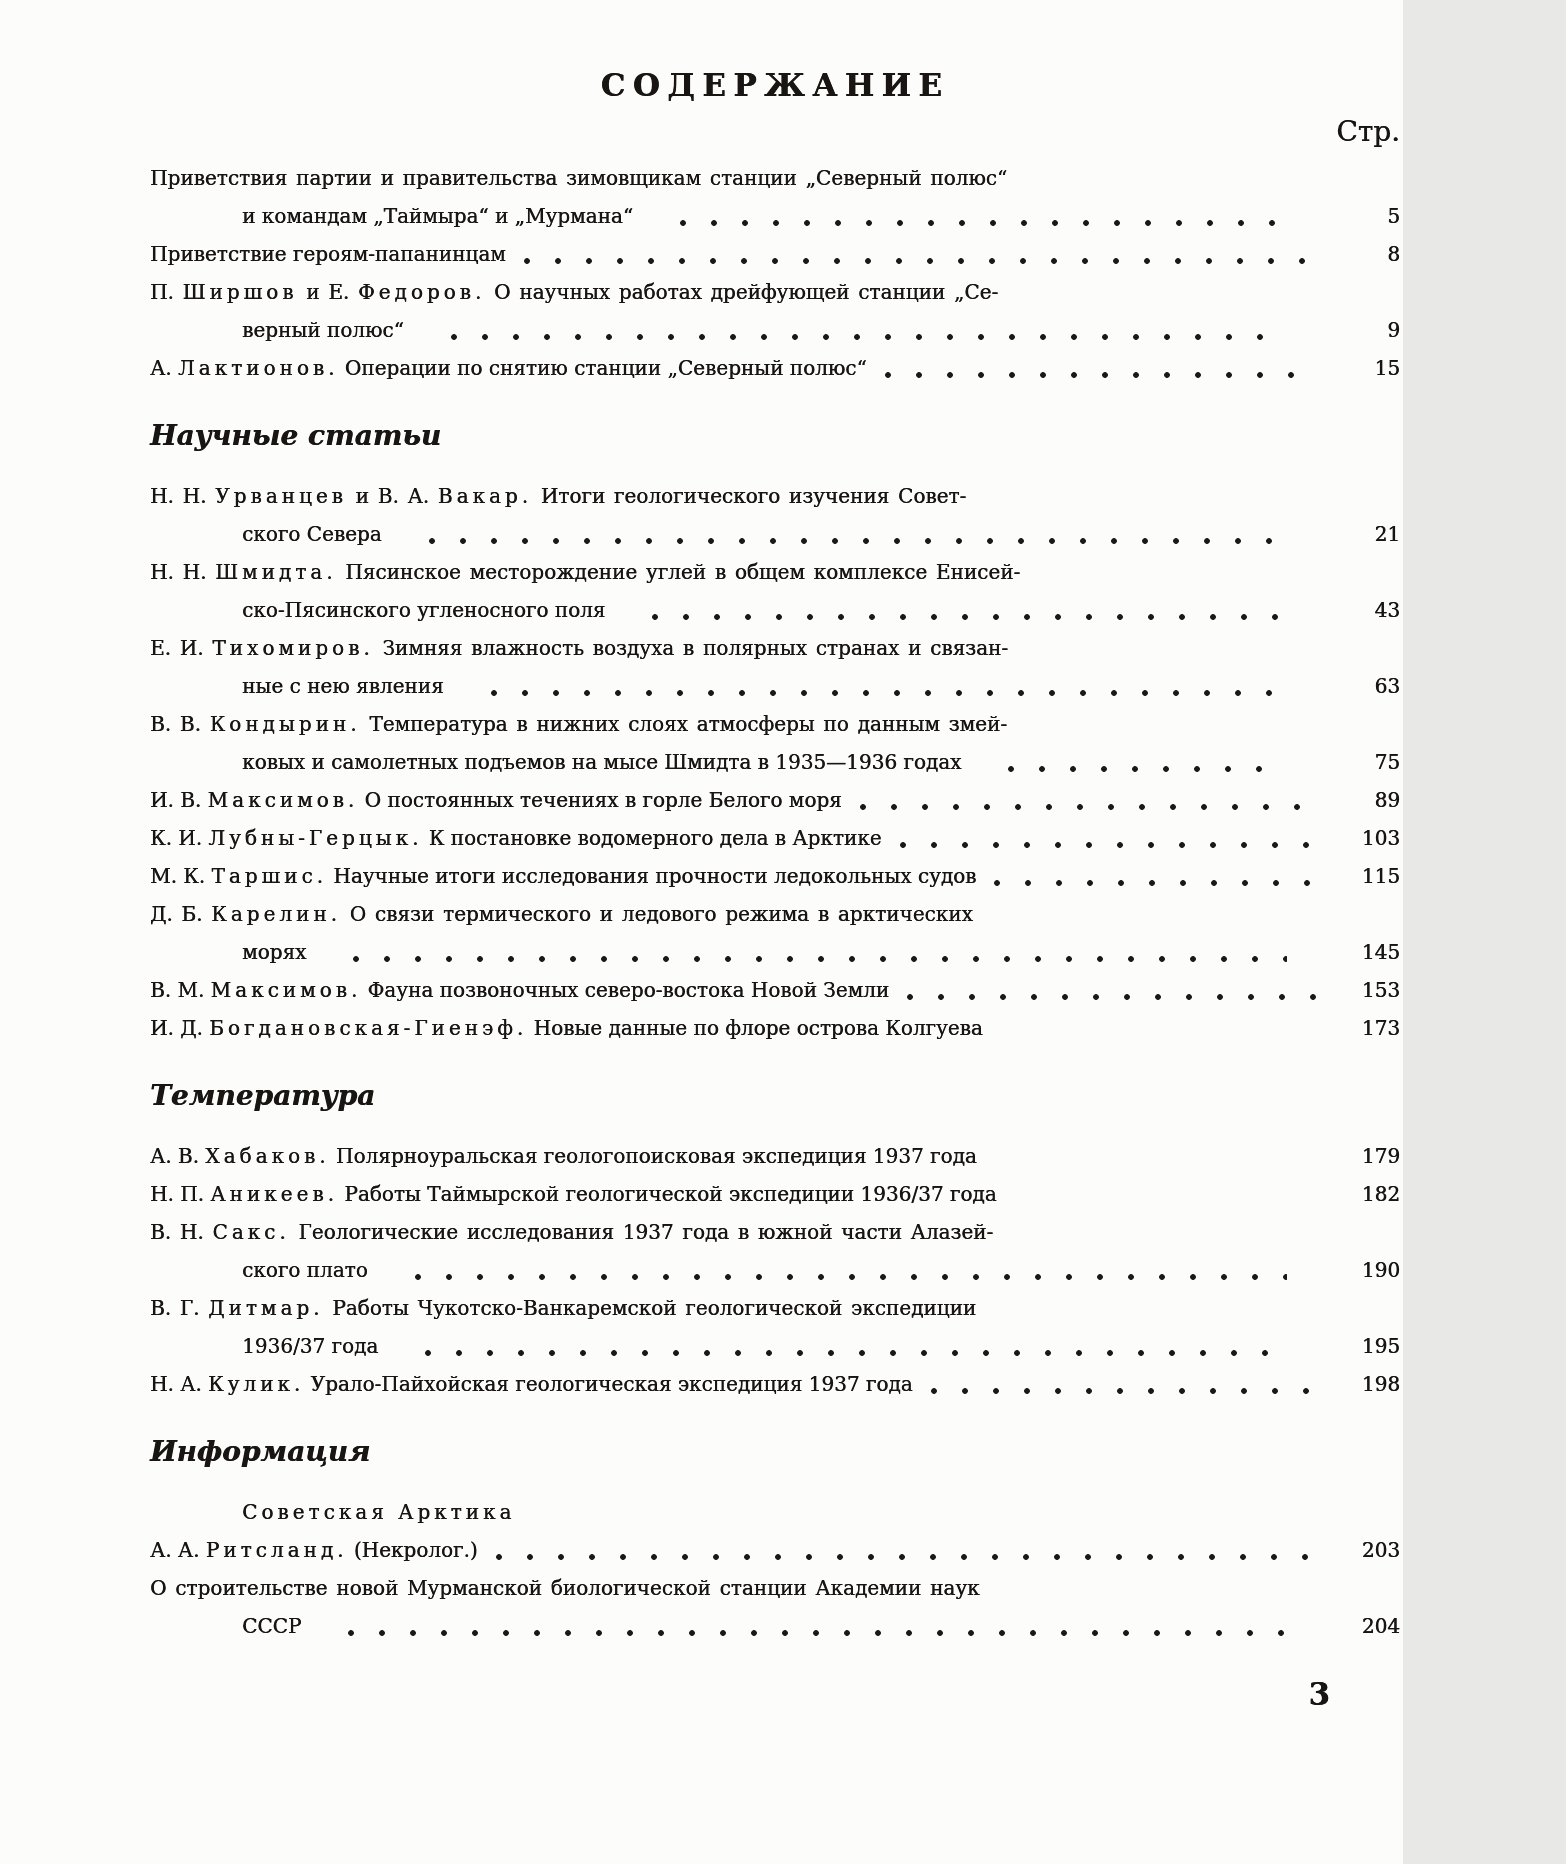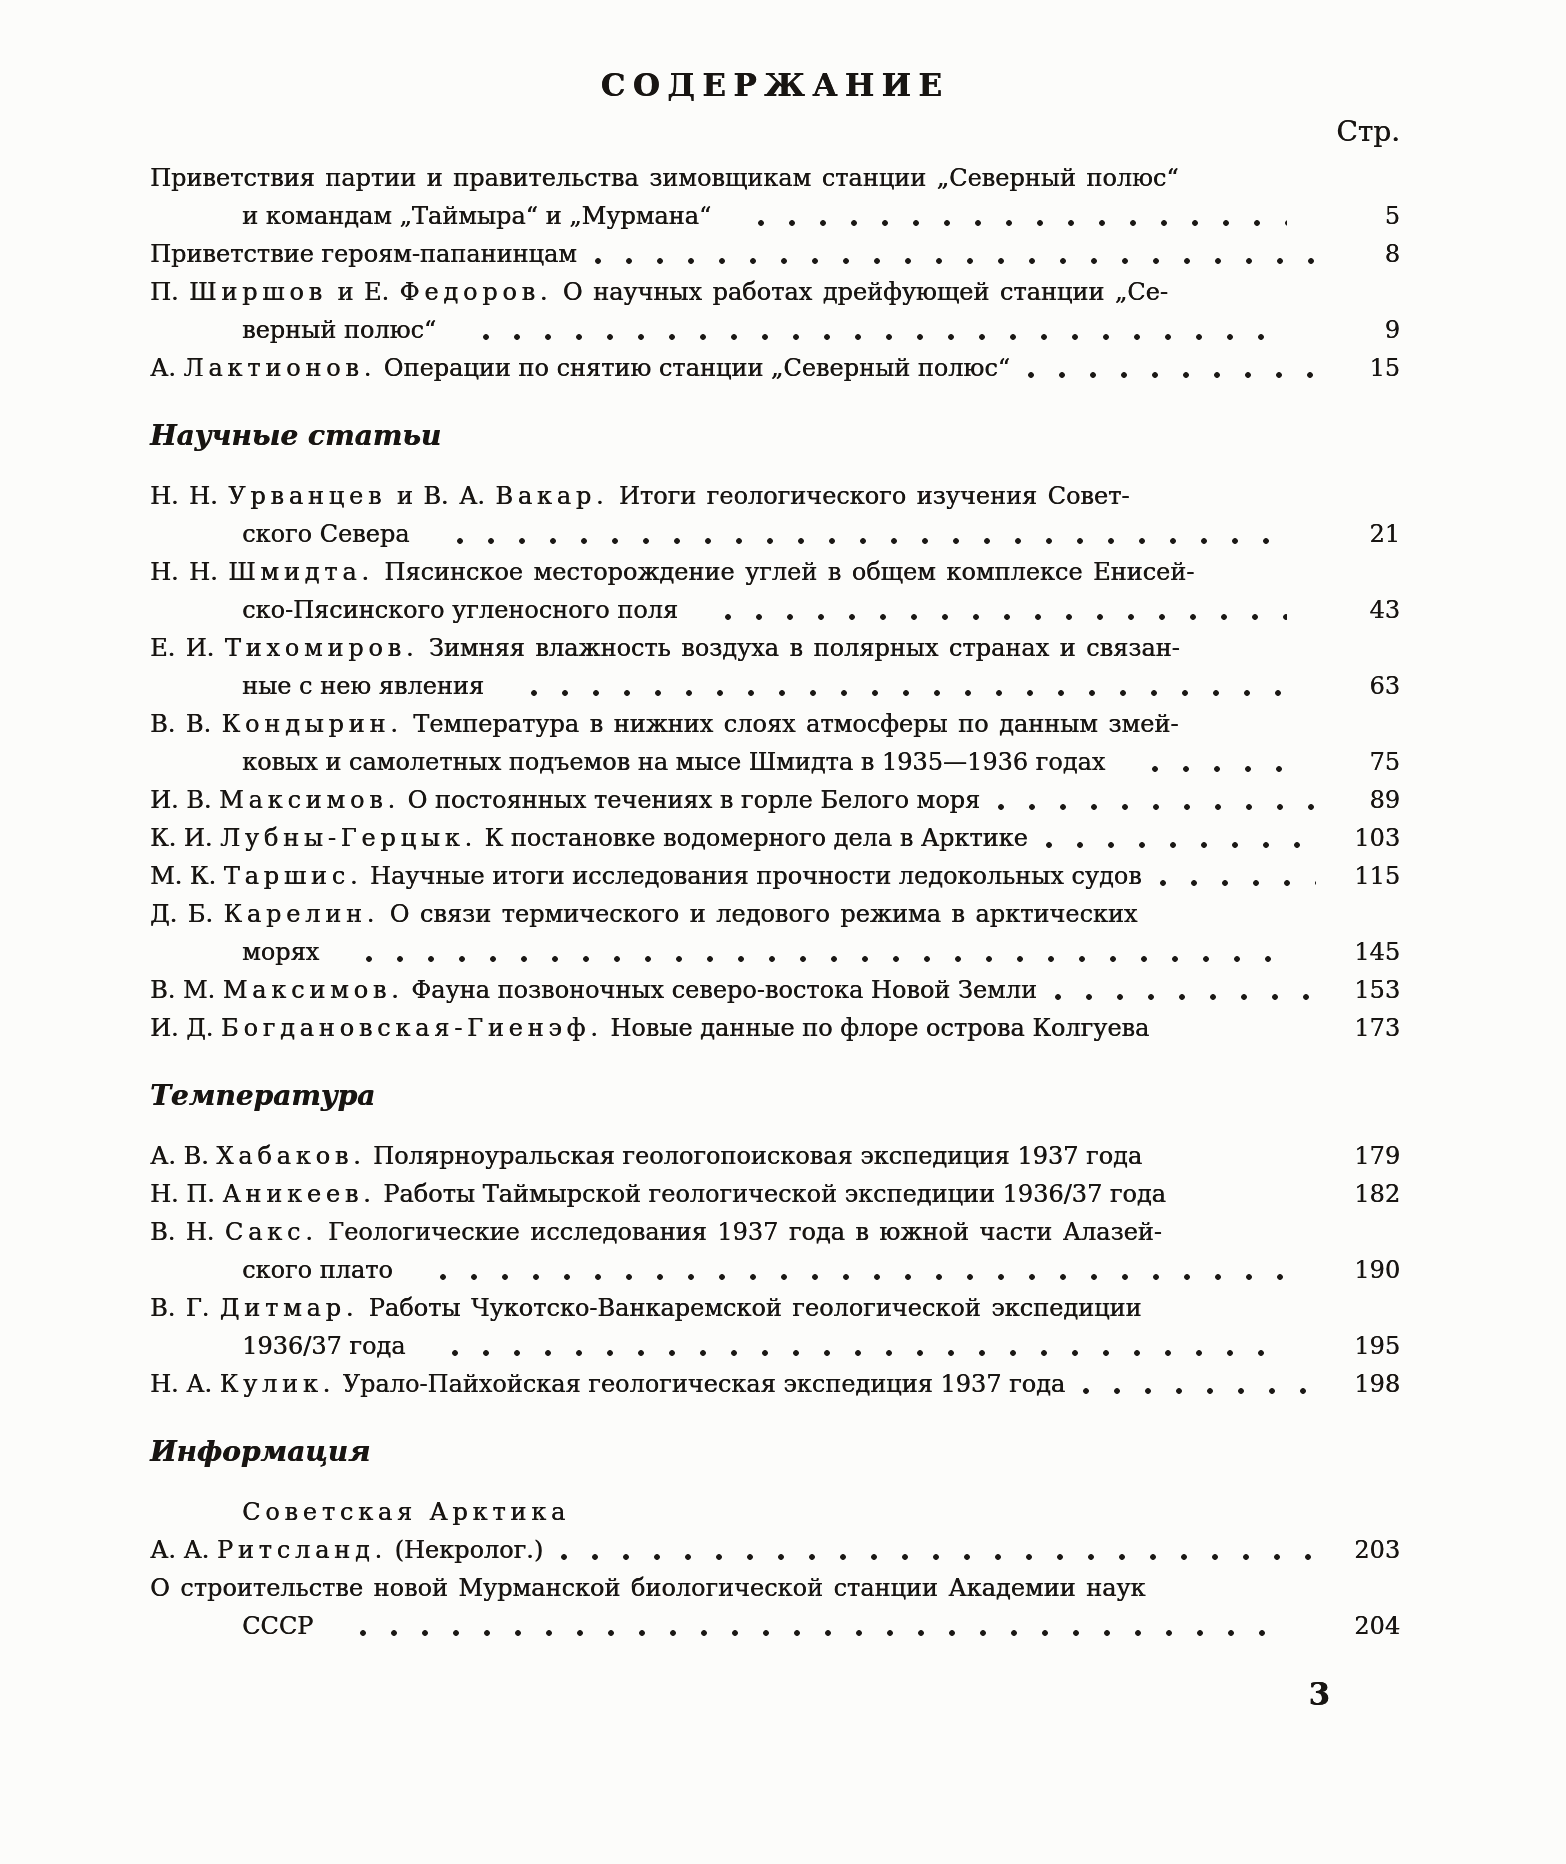--- a/index.html
+++ b/index.html
@@ -1,18 +1,18 @@
 <!DOCTYPE html>
 <html><head>
 <meta charset="utf-8">
 <style>
   html,body{margin:0;padding:0;background:#e8e8e6;}
   .page{
     position:relative;
-    width:1566px;height:1864px;
+    width:1403px;height:1864px;
     background:#fcfcfa;
     font-family:"DejaVu Serif", serif;
     color:#181512;
     overflow:hidden;
   }
   .content{
     position:absolute;left:150px;top:66px;width:1250px;
     text-shadow:.4px 0 0 currentColor;
   }
   .title{
@@ -23,21 +23,21 @@
     text-align:right;font-size:28px;line-height:34px;margin:0 0 10px 0;
   }
   .section-heading{
     font-style:italic;font-weight:700;font-size:28px;line-height:38px;
     text-align:left;padding-right:130px;
     margin:30px 0 22px 0;
   }
   .entry{margin:0;}
   .line{
     display:flex;align-items:flex-start;
-    font-size:24px;line-height:38px;
+    font-size:20px;line-height:38px;
   }
   .line .t{white-space:nowrap;}
   .line.wrap .t{word-spacing:.12em;}
   .line.indent{padding-left:92px;gap:29px;}
   .sp{letter-spacing:.2em;}
   .leader{
     flex:1 1 auto;min-width:8px;height:10px;
     align-self:flex-end;margin:0 20px 7px 16px;
     background-image:radial-gradient(circle at 5px 5px, #1b1815 2.5px, rgba(0,0,0,0) 3.2px);
     background-size:31px 10px;background-repeat:repeat-x;

